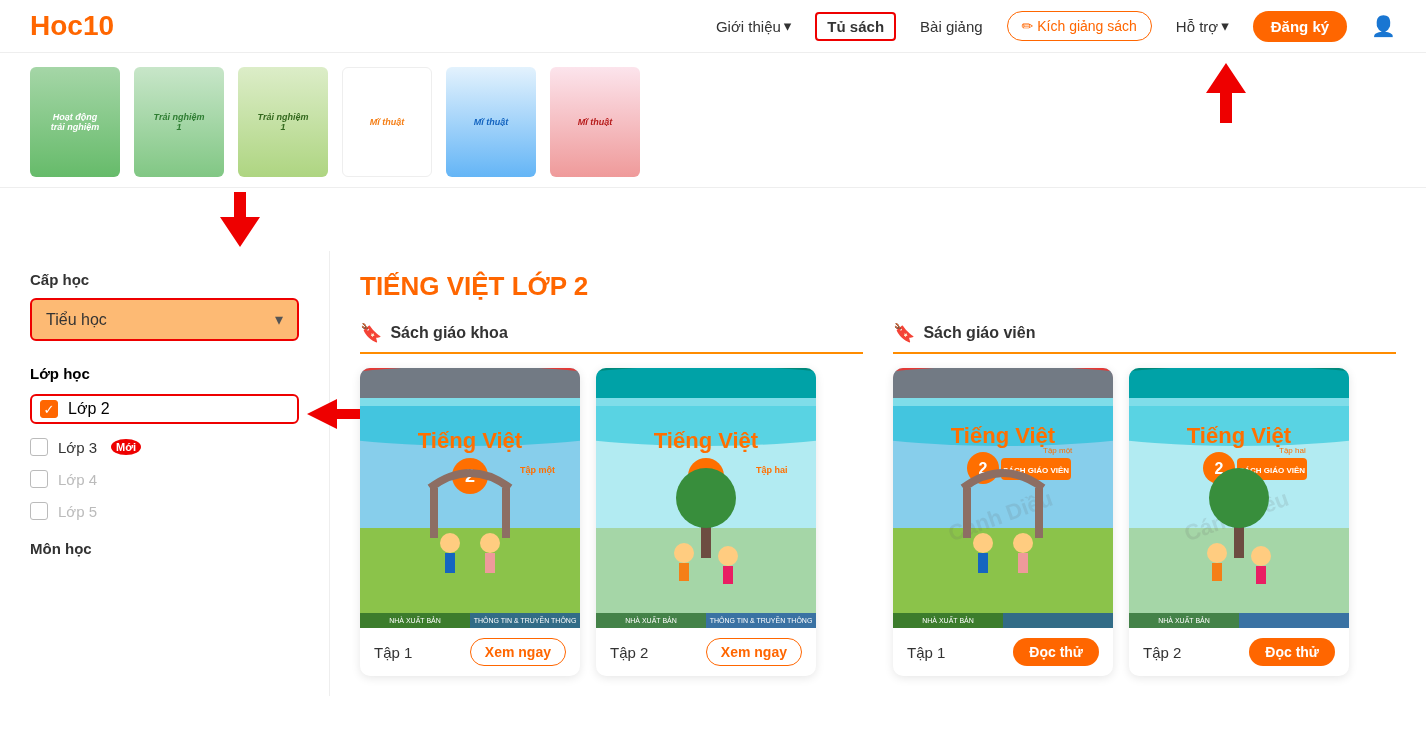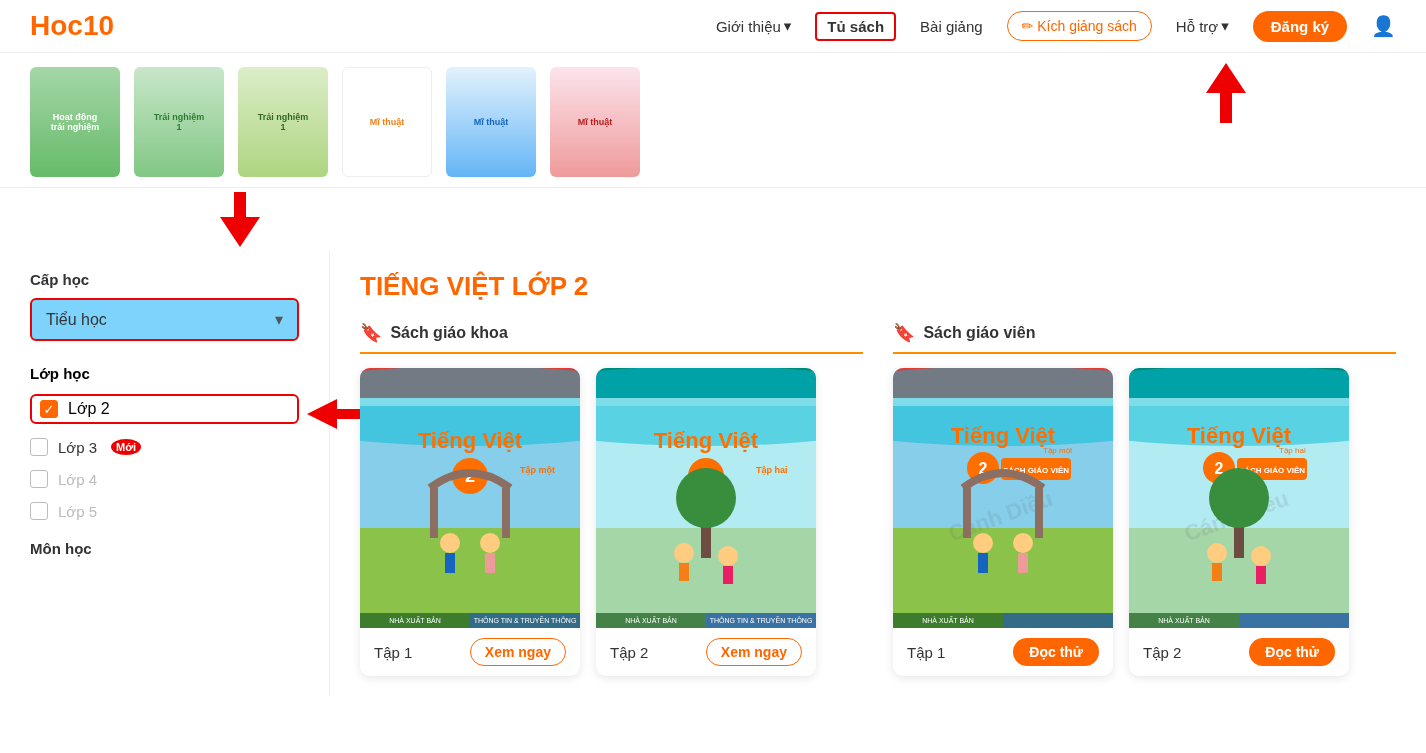--- a/index.html
+++ b/index.html
@@ -62,20 +62,21 @@
     }
 
     
     .carousel {
       display: flex;
       gap: 14px;
       padding: 14px 30px 10px 30px;
       overflow-x: auto;
       border-bottom: 1px solid #eee;
       align-items: flex-end;
+      font-style: italic;
     }
     .book-placeholder {
       width: 90px;
       height: 120px;
       border-radius: 6px;
       display: flex;
       align-items: center;
       justify-content: center;
       font-size: 10px;
       text-align: center;
@@ -105,21 +106,21 @@
     .select-wrapper {
       position: relative;
       border: 2px solid #e00;
       border-radius: 6px;
       padding: 10px 14px;
       display: flex;
       align-items: center;
       justify-content: space-between;
       cursor: pointer;
       margin-bottom: 24px;
-      background: #7dd3fc;
+      background: #fdba74;
     }
     .select-value { font-size: 16px; color: #333; }
     .select-arrow { color: #555; font-size: 16px; }
 
     .lop-hoc-title {
       font-size: 15px;
       font-weight: bold;
       color: #000000;
       margin-bottom: 12px;
     }

